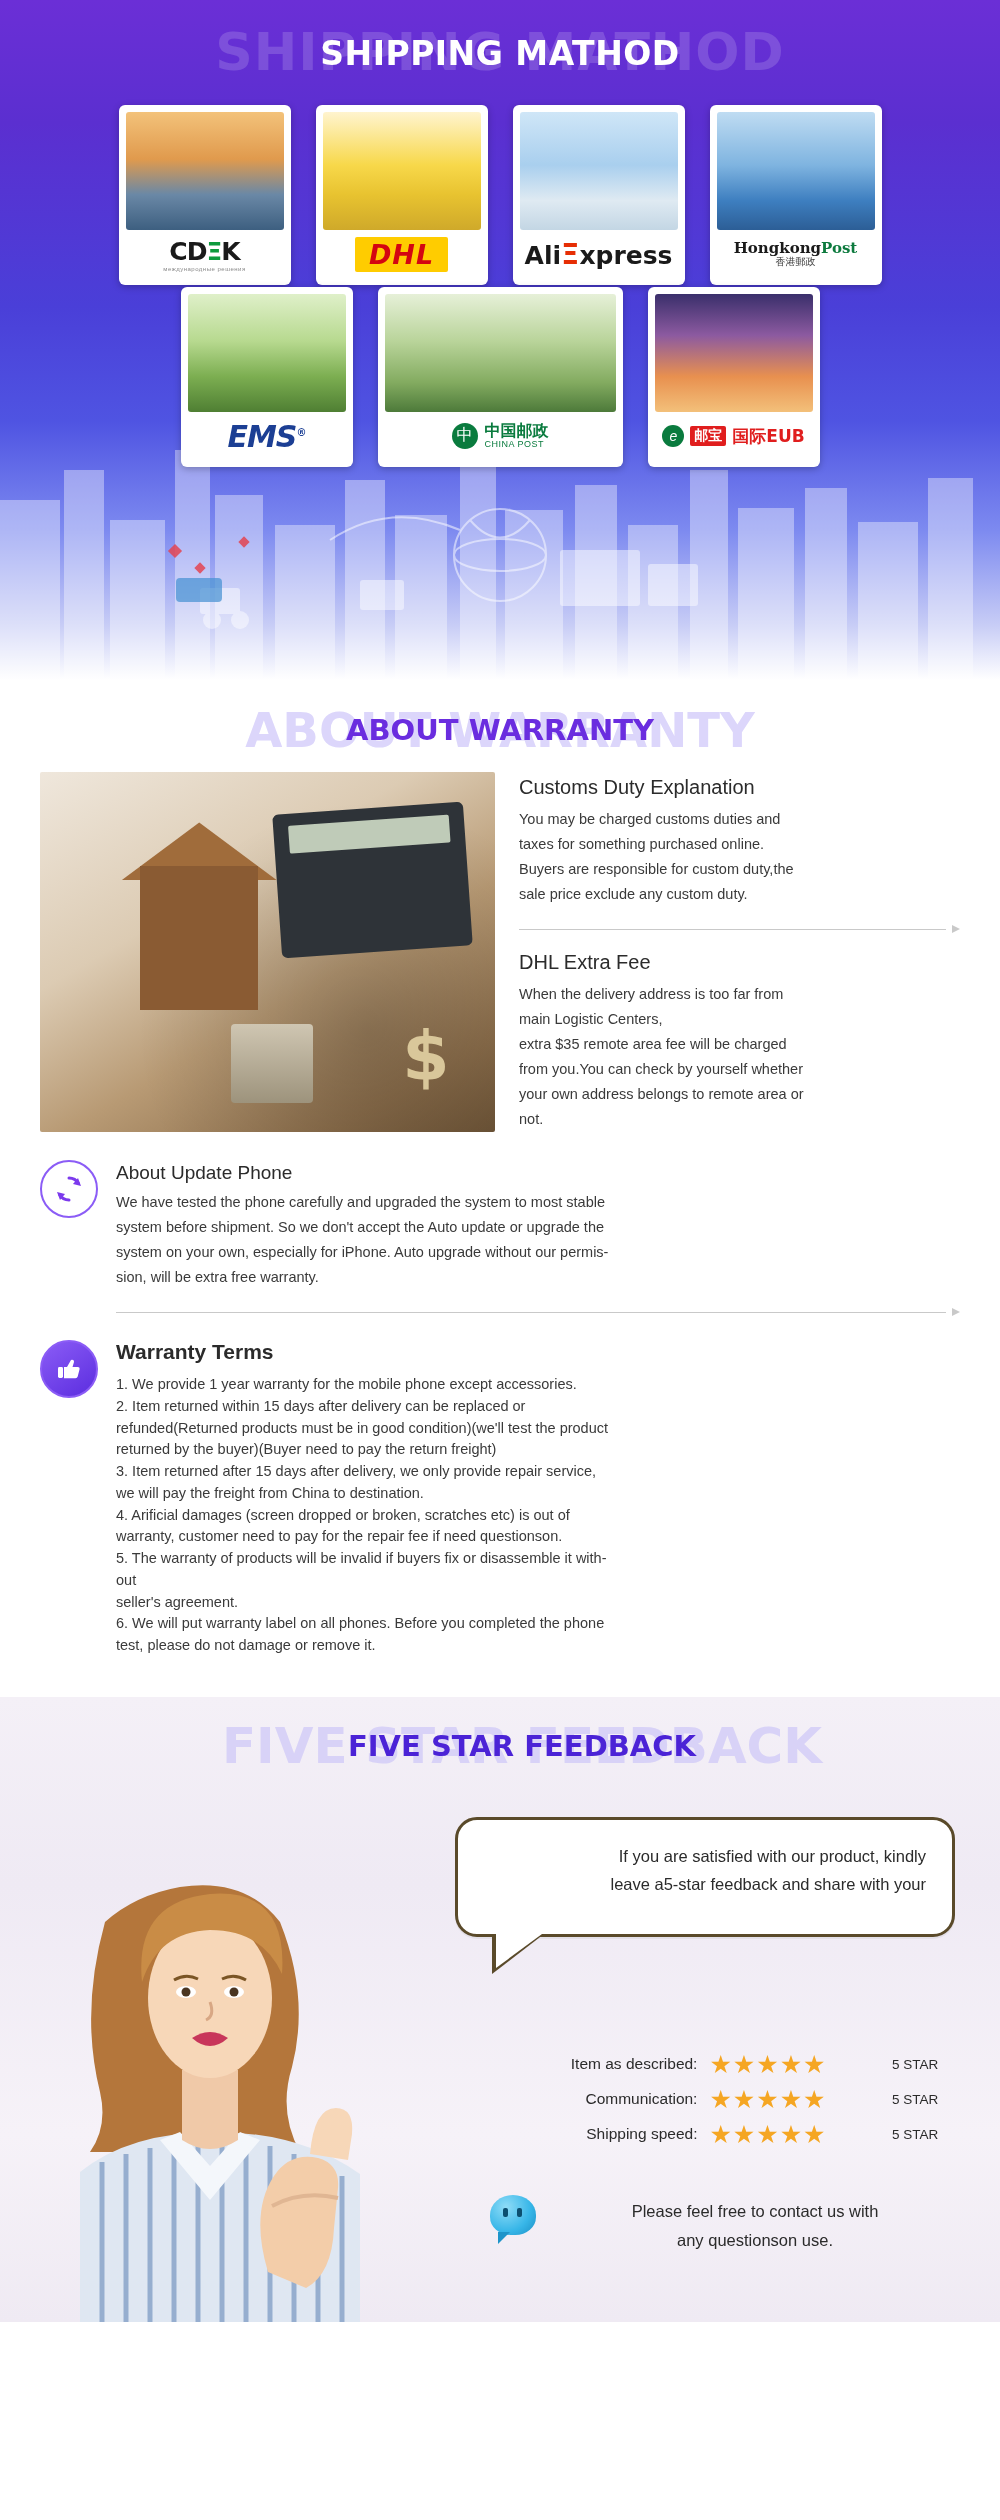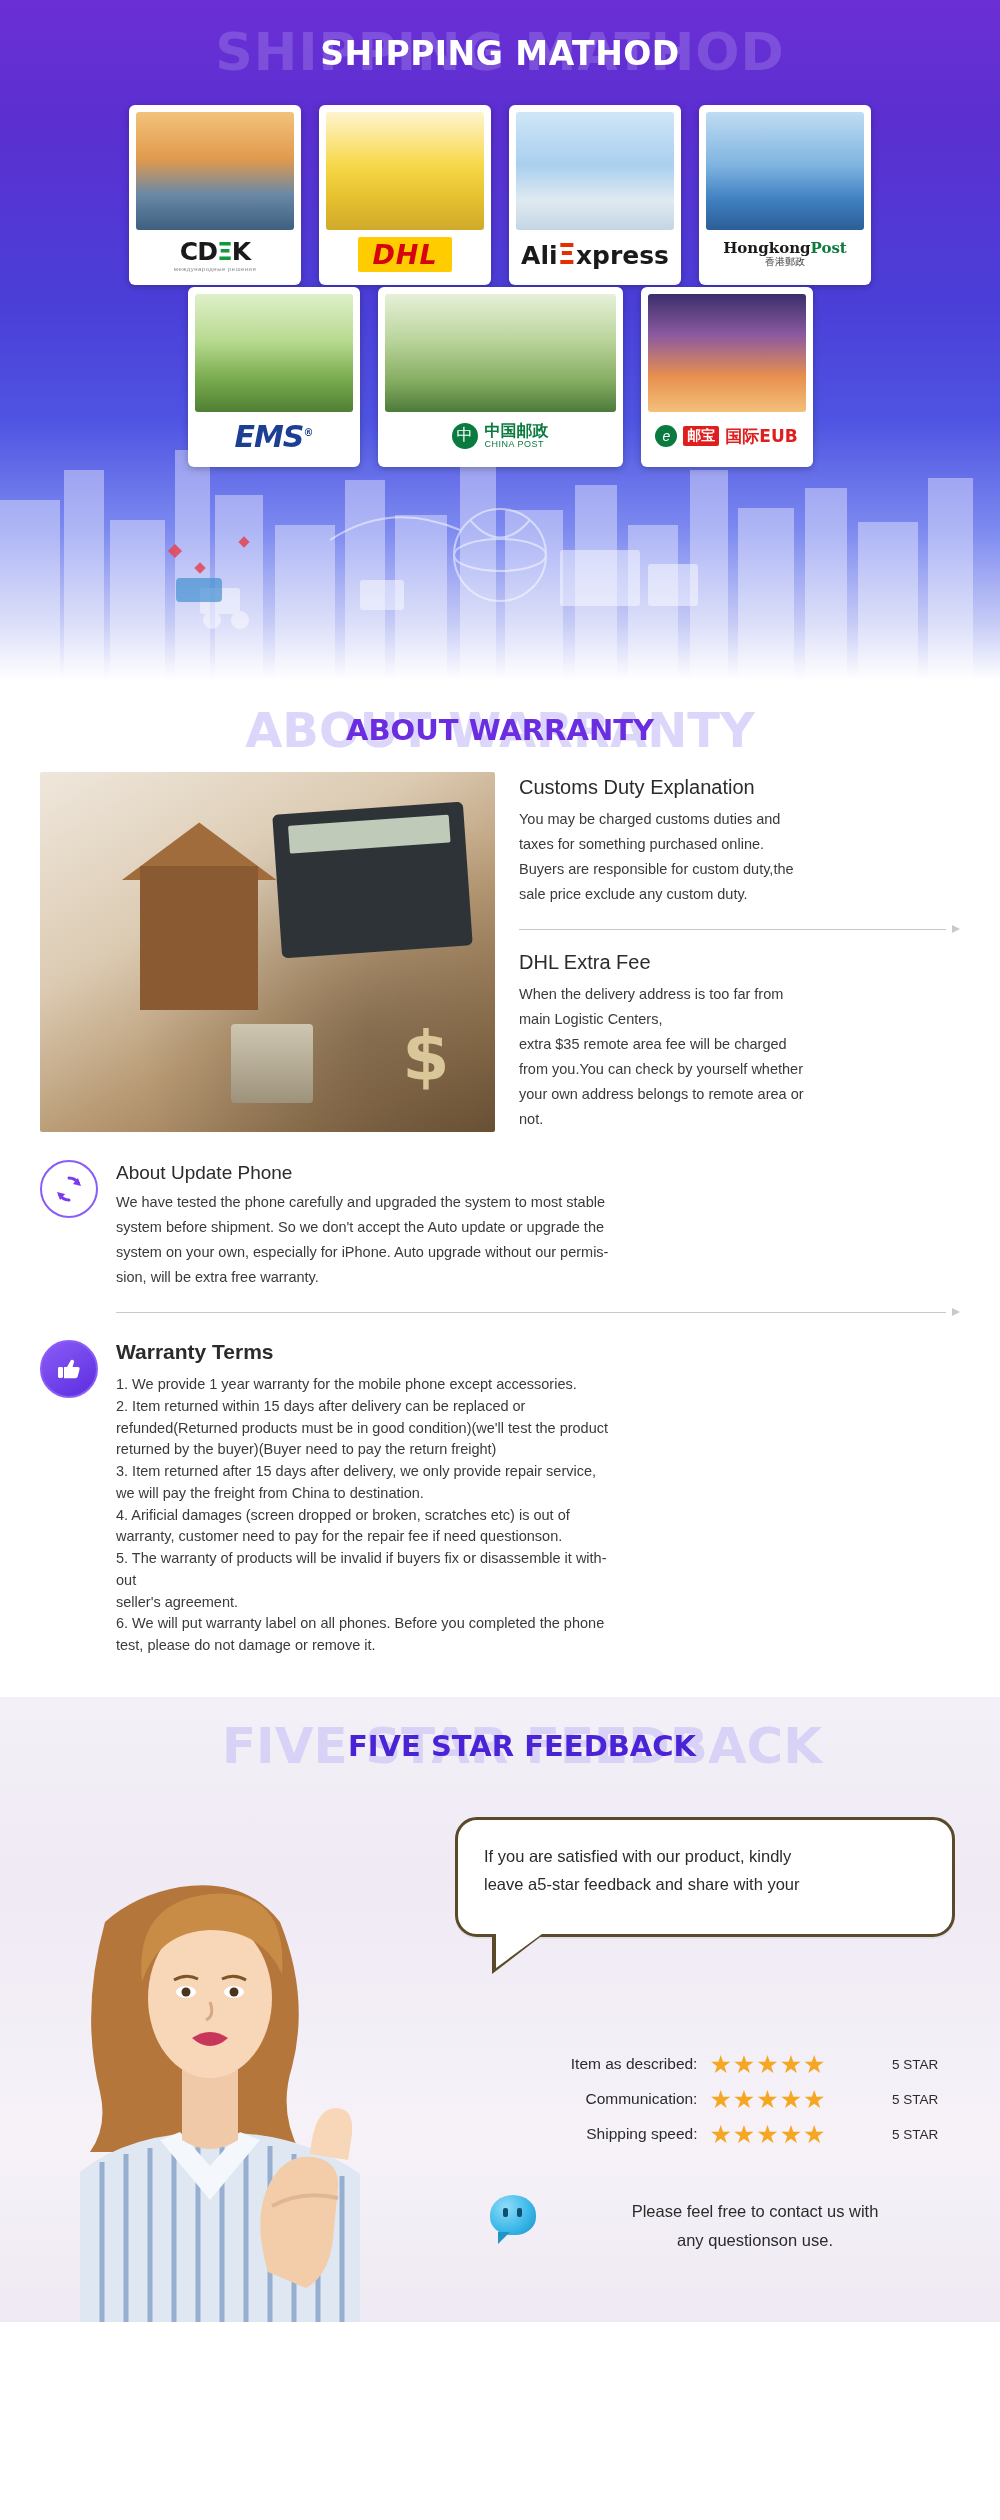--- a/index.html
+++ b/index.html
@@ -47,21 +47,21 @@
     font-size: 33px;
     font-weight: bold;
     color: #ffffff;
     letter-spacing: 0.5px;
     font-family: "DejaVu Sans", sans-serif;
   }
   .carrier-row {
     position: relative;
     display: flex;
     justify-content: center;
-    gap: 18px;
+    gap: 25px;
     z-index: 4;
   }
   .carrier-row.row2 { margin-top: 2px; }
   .carrier-card {
     width: 172px;
     height: 180px;
     background: #fff;
     border-radius: 6px;
     box-shadow: 0 2px 7px rgba(0,0,0,.25);
     overflow: hidden;
@@ -206,20 +206,21 @@
   .ftitle-main { position:absolute; top:32px; left:0;right:0; font-size:29px; font-weight:bold; color:#4b23d6; font-family:"DejaVu Sans",sans-serif;}
   .woman {
     position:absolute; left:10px; bottom:0; width:420px; height:520px;
   }
   .bubble {
     position:absolute; left:455px; top:120px; width:500px; min-height:120px;
     background:#fff; border:3px solid #5a4a2a; border-radius:22px;
     padding:22px 26px;
     font-size:16.5px; line-height:1.7; color:#2b2b2b;
     box-shadow: 0 2px 0 rgba(0,0,0,.05);
+    text-align: right;
   }
   .bubble::after {
     content:""; position:absolute; left:38px; bottom:-34px;
     width:0;height:0;
     border-left: 0 solid transparent;
     border-right: 46px solid transparent;
     border-top: 34px solid #fff;
     filter: drop-shadow(0 0 0 #5a4a2a);
   }
   .bubble::before {

